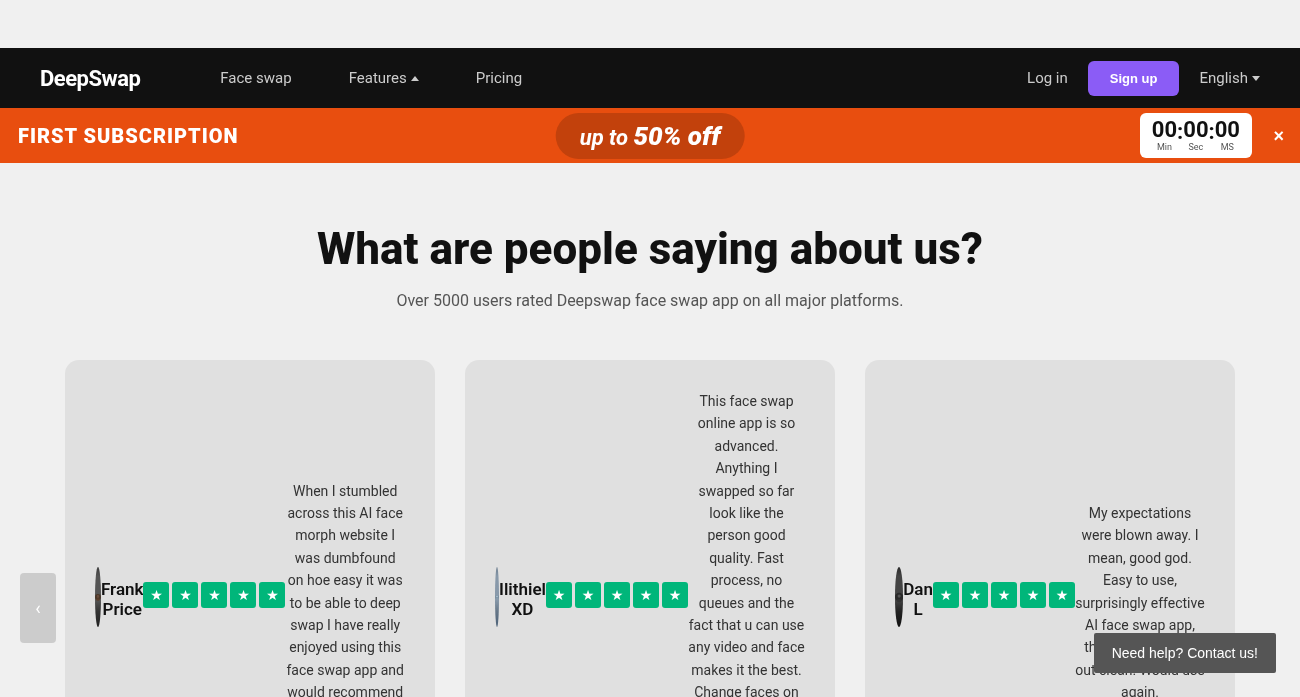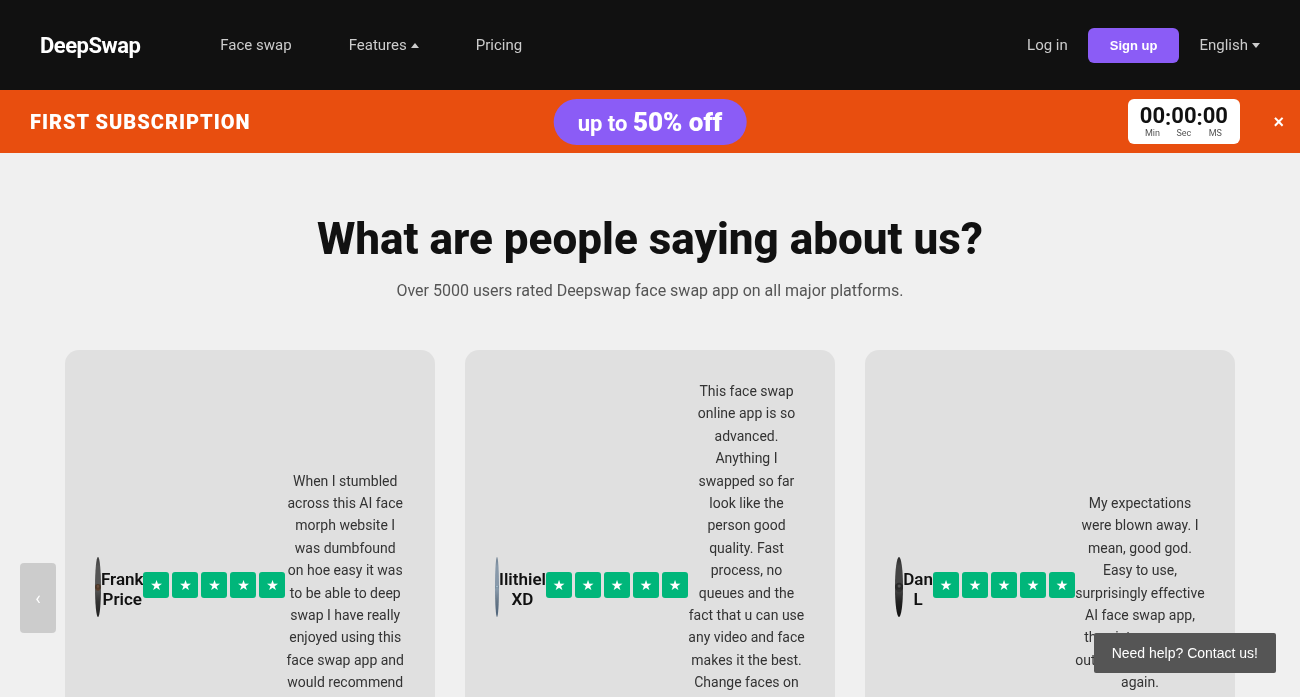--- a/index.html
+++ b/index.html
@@ -4,22 +4,23 @@
   <style>
     * { margin: 0; padding: 0; box-sizing: border-box; }
     body { font-family: -apple-system, BlinkMacSystemFont, 'Segoe UI', Roboto, sans-serif; background: #f0f0f0; width: 1300px; }
 
     
     .navbar {
       background: #111;
       display: flex;
       align-items: center;
       padding: 0 40px;
-      height: 90px;
+      height: 60px;
       position: relative;
+      margin-top: 48px;
     }
     .navbar-logo {
       color: white;
       font-size: 22px;
       font-weight: 700;
       letter-spacing: -0.5px;
       margin-right: 80px;
       text-decoration: none;
     }
     .navbar-logo span { color: #fff; }
@@ -80,39 +81,40 @@
       border-right: 4px solid transparent;
       border-top: 5px solid #ccc;
       display: inline-block;
     }
 
     
     .promo-banner {
       background: #e84e0f;
       display: flex;
       align-items: center;
-      padding: 0 30px;
-      height: 63px;
+      padding: 0 18px;
+      height: 55px;
       position: relative;
     }
     .promo-title {
       color: white;
       font-size: 20px;
       font-weight: 900;
       letter-spacing: 1px;
       text-transform: uppercase;
       margin-right: auto;
     }
     .promo-badge {
-      background: #8b5cf6;
+      background: #c2410c;
       border-radius: 30px;
       padding: 8px 24px;
       position: absolute;
       left: 50%;
       transform: translateX(-50%);
+      font-style: italic;
     }
     .promo-badge-text {
       color: white;
       font-size: 22px;
       font-weight: 700;
     }
     .promo-badge-text strong {
       font-size: 26px;
       font-weight: 900;
     }

